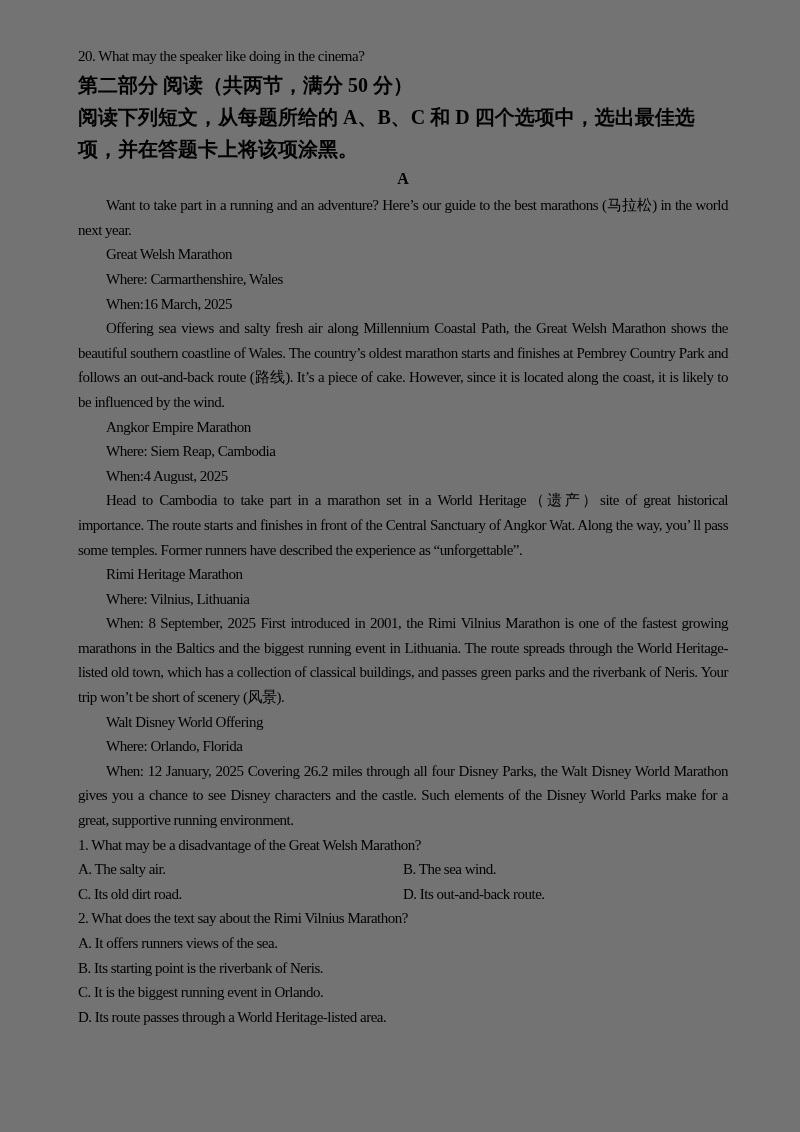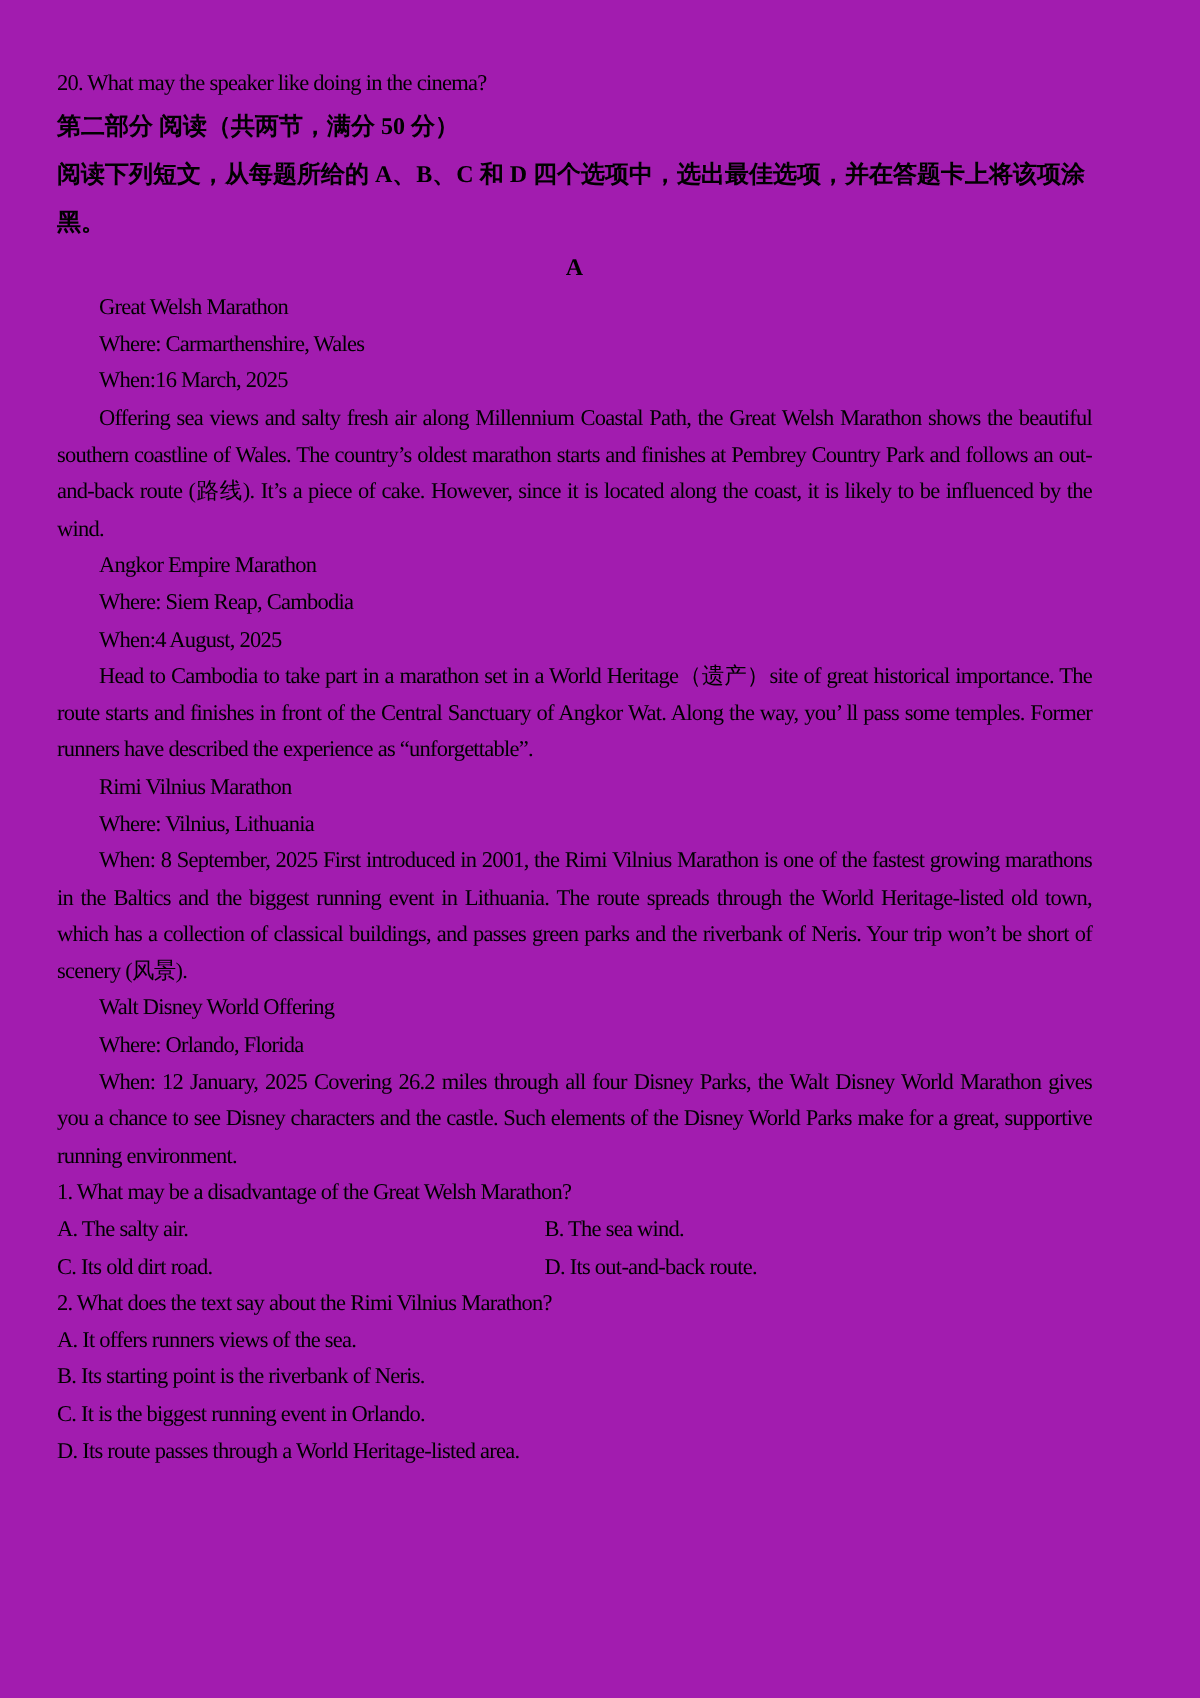--- a/index.html
+++ b/index.html
@@ -5,22 +5,22 @@
   html, body {
     margin: 0;
     padding: 0;
     background: #ffffff;
   }
   .page {
     position: relative;
     width: 800px;
     height: 1132px;
     box-sizing: border-box;
-    padding: 44px 72px 0 38px;
-    background: #a21caf;
+    padding: 44px 72px 0 78px;
+    background: #737373;
     color: #000000;
     overflow: hidden;
     font-family: "Liberation Serif", serif;
   }
   p { margin: 0; padding: 0; }
 
   
   .en {
     font-size: 15px;
     line-height: 24.6px;
@@ -28,21 +28,21 @@
     font-family: "Liberation Serif", serif;
   }
   .justify { text-align: justify; }
   .indent { text-indent: 28px; }
   .sub { margin-left: 28px; }    
   .bold { font-weight: 400; }
 
   
   .cn {
     font-weight: 700;
-    font-size: 16px;
+    font-size: 20px;
     line-height: 32px;
     letter-spacing: 0;
     font-family: "Liberation Serif", serif;
   }
 
   .passage-label {
     text-align: center;
     font-weight: 700;
     font-size: 16px;
     line-height: 24.6px;
@@ -57,32 +57,33 @@
 <body>
 
 <div class="page">
 
   <p class="en">20. What may the speaker like doing in the cinema?</p>
 
   <p class="cn">第二部分 阅读（共两节，满分 50 分）</p>
   <p class="cn">阅读下列短文，从每题所给的 A、B、C 和 D 四个选项中，选出最佳选项，并在答题卡上将该项涂黑。</p>
 
   <p class="passage-label">A</p>
+  <p class="en justify indent">Want to take part in a running and an adventure? Here’s our guide to the best marathons (马拉松) in the world next year.</p>
 
   <p class="en sub bold">Great Welsh Marathon</p>
   <p class="en sub">Where: Carmarthenshire, Wales</p>
   <p class="en sub">When:16 March, 2025</p>
   <p class="en justify indent">Offering sea views and salty fresh air along Millennium Coastal Path, the Great Welsh Marathon shows the beautiful southern coastline of Wales. The country’s oldest marathon starts and finishes at Pembrey Country Park and follows an out-and-back route (路线). It’s a piece of cake. However, since it is located along the coast, it is likely to be influenced by the wind.</p>
 
   <p class="en sub bold">Angkor Empire Marathon</p>
   <p class="en sub">Where: Siem Reap, Cambodia</p>
   <p class="en sub">When:4 August, 2025</p>
   <p class="en justify indent">Head to Cambodia to take part in a marathon set in a World Heritage（遗产）site of great historical importance. The route starts and finishes in front of the Central Sanctuary of Angkor Wat. Along the way, you’ ll pass some temples. Former runners have described the experience as “unforgettable”.</p>
 
-  <p class="en sub bold">Rimi Vilnius Marathon</p>
+  <p class="en sub bold">Rimi Heritage Marathon</p>
   <p class="en sub">Where: Vilnius, Lithuania</p>
   <p class="en justify indent">When: 8 September, 2025 First introduced in 2001, the Rimi Vilnius Marathon is one of the fastest growing marathons in the Baltics and the biggest running event in Lithuania. The route spreads through the World Heritage-listed old town, which has a collection of classical buildings, and passes green parks and the riverbank of Neris. Your trip won’t be short of scenery (风景).</p>
 
   <p class="en sub bold">Walt Disney World Offering</p>
   <p class="en sub">Where: Orlando, Florida</p>
   <p class="en justify indent">When: 12 January, 2025 Covering 26.2 miles through all four Disney Parks, the Walt Disney World Marathon gives you a chance to see Disney characters and the castle. Such elements of the Disney World Parks make for a great, supportive running environment.</p>
 
   <p class="en">1. What may be a disadvantage of the Great Welsh Marathon?</p>
   <div class="en opt-row">
     <span class="col-a">A. The salty air.</span>

